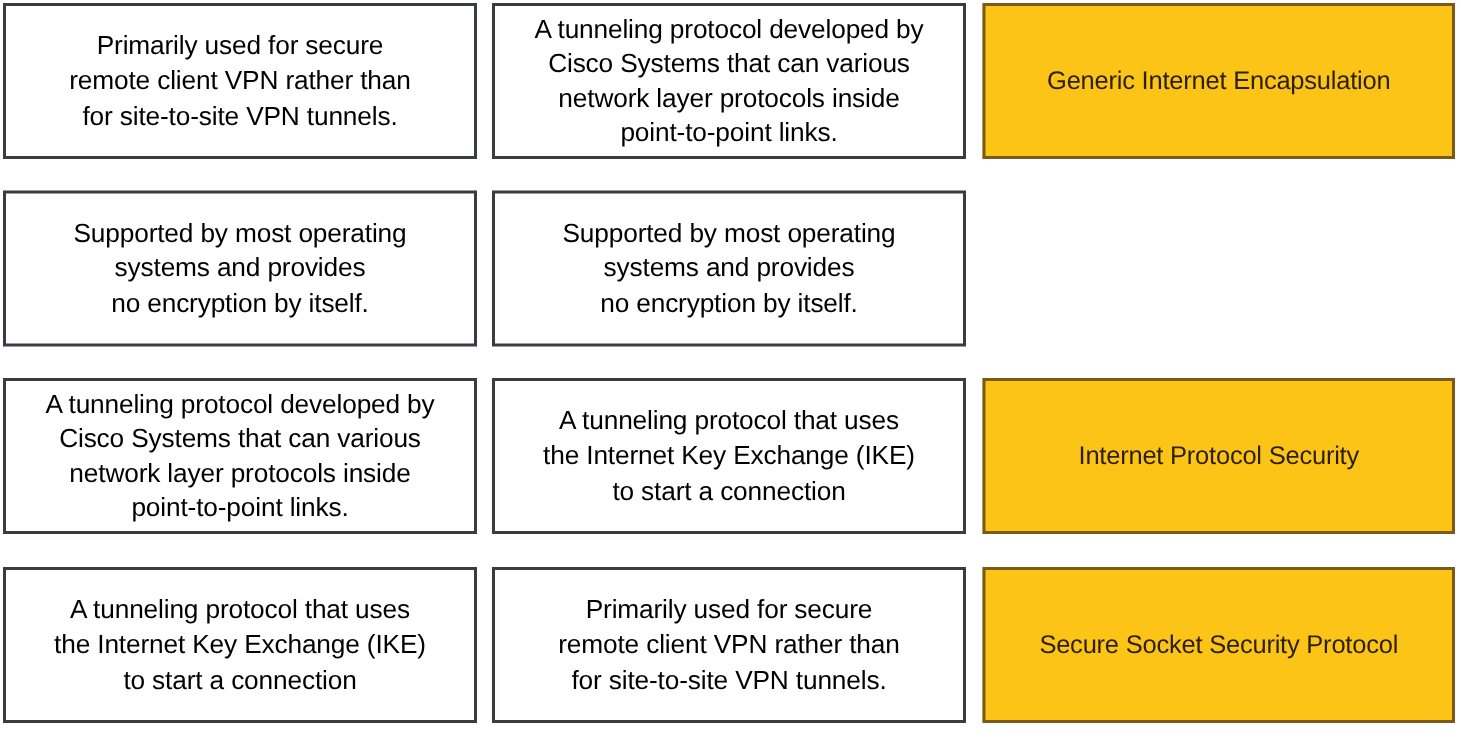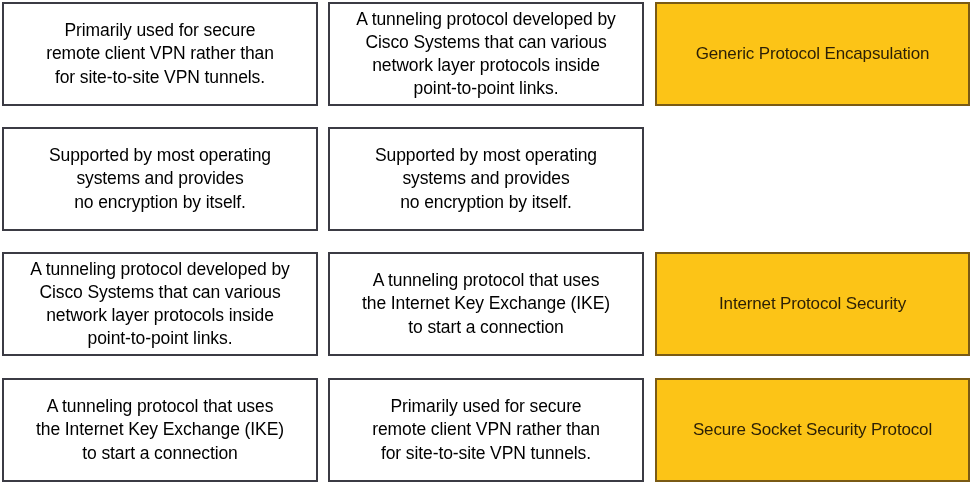--- a/index.html
+++ b/index.html
@@ -74,21 +74,21 @@
 remote client VPN rather than
 for site-to-site VPN tunnels.</span>
     </div>
     <div class="cell definition-card col-mid">
       <span class="cell-text">A tunneling protocol developed by
 Cisco Systems that can various
 network layer protocols inside
 point-to-point links.</span>
     </div>
     <div class="cell term-card col-right">
-      <span class="cell-text">Generic Protocol Encapsulation</span>
+      <span class="cell-text">Generic Internet Encapsulation</span>
     </div>
   </div>
 
   <div class="row" style="top:127px; height:104px;border-radius:10px;">
     <div class="cell definition-card col-left">
       <span class="cell-text">Supported by most operating
 systems and provides
 no encryption by itself.</span>
     </div>
     <div class="cell definition-card col-mid">

